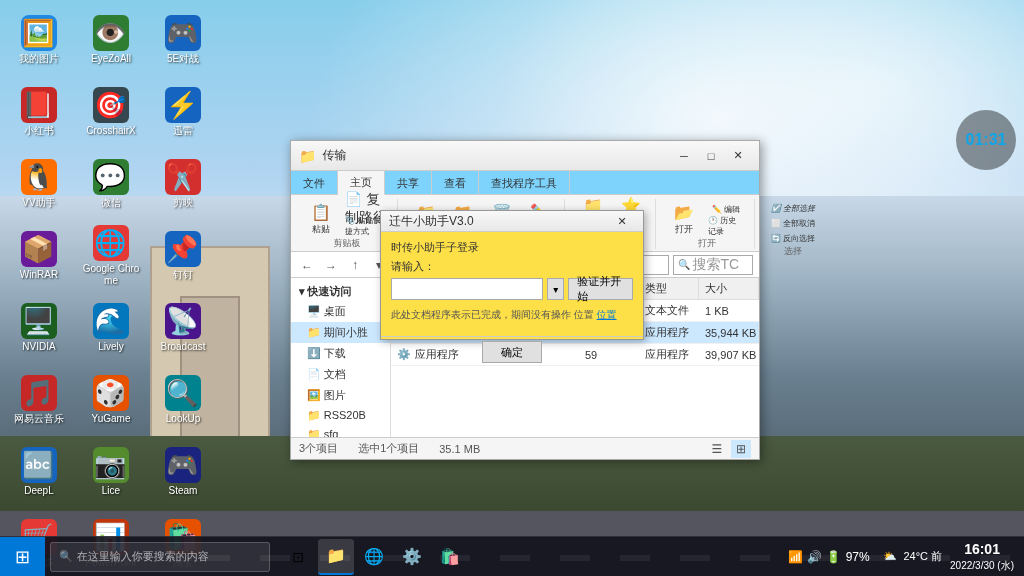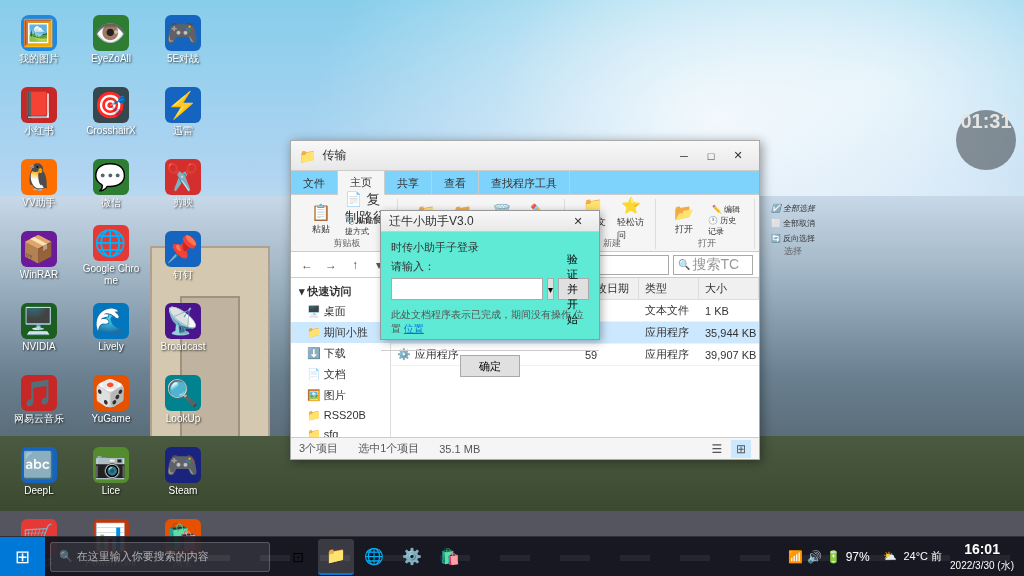--- a/index.html
+++ b/index.html
@@ -405,23 +405,23 @@
       font-size: 12px;
       color: #555;
     }
     .view-btn.active { background: #cce8ff; }
 
     
     .dialog {
       position: absolute;
       top: 210px;
       left: 380px;
-      width: 220px;
+      width: 264px;
       height: 130px;
-      background: #5eead4;
+      background: #fde047;
       border: 1px solid #999;
       box-shadow: 2px 2px 8px rgba(0,0,0,0.3);
       z-index: 60;
       display: flex;
       flex-direction: column;
     }
     .dialog-titlebar {
       height: 28px;
       background: linear-gradient(180deg, #f8f8f8 0%, #e8e8e8 100%);
       display: flex;
@@ -494,23 +494,24 @@
     
     .clock-widget {
       position: absolute;
       top: 110px;
       right: 8px;
       width: 60px;
       height: 60px;
       background: rgba(0,0,0,0.4);
       border-radius: 50%;
       display: flex;
-      justify-content: center;
-      color: #e5e5e5;
-      font-size: 20px;
+      align-items: center;
+      justify-content: center;
+      color: #0ea5e9;
+      font-size: 16px;
       font-weight: bold;
       z-index: 10;
     }
 
     
     .tray-icons {
       display: flex;
       align-items: center;
       gap: 4px;
       padding: 0 6px;

